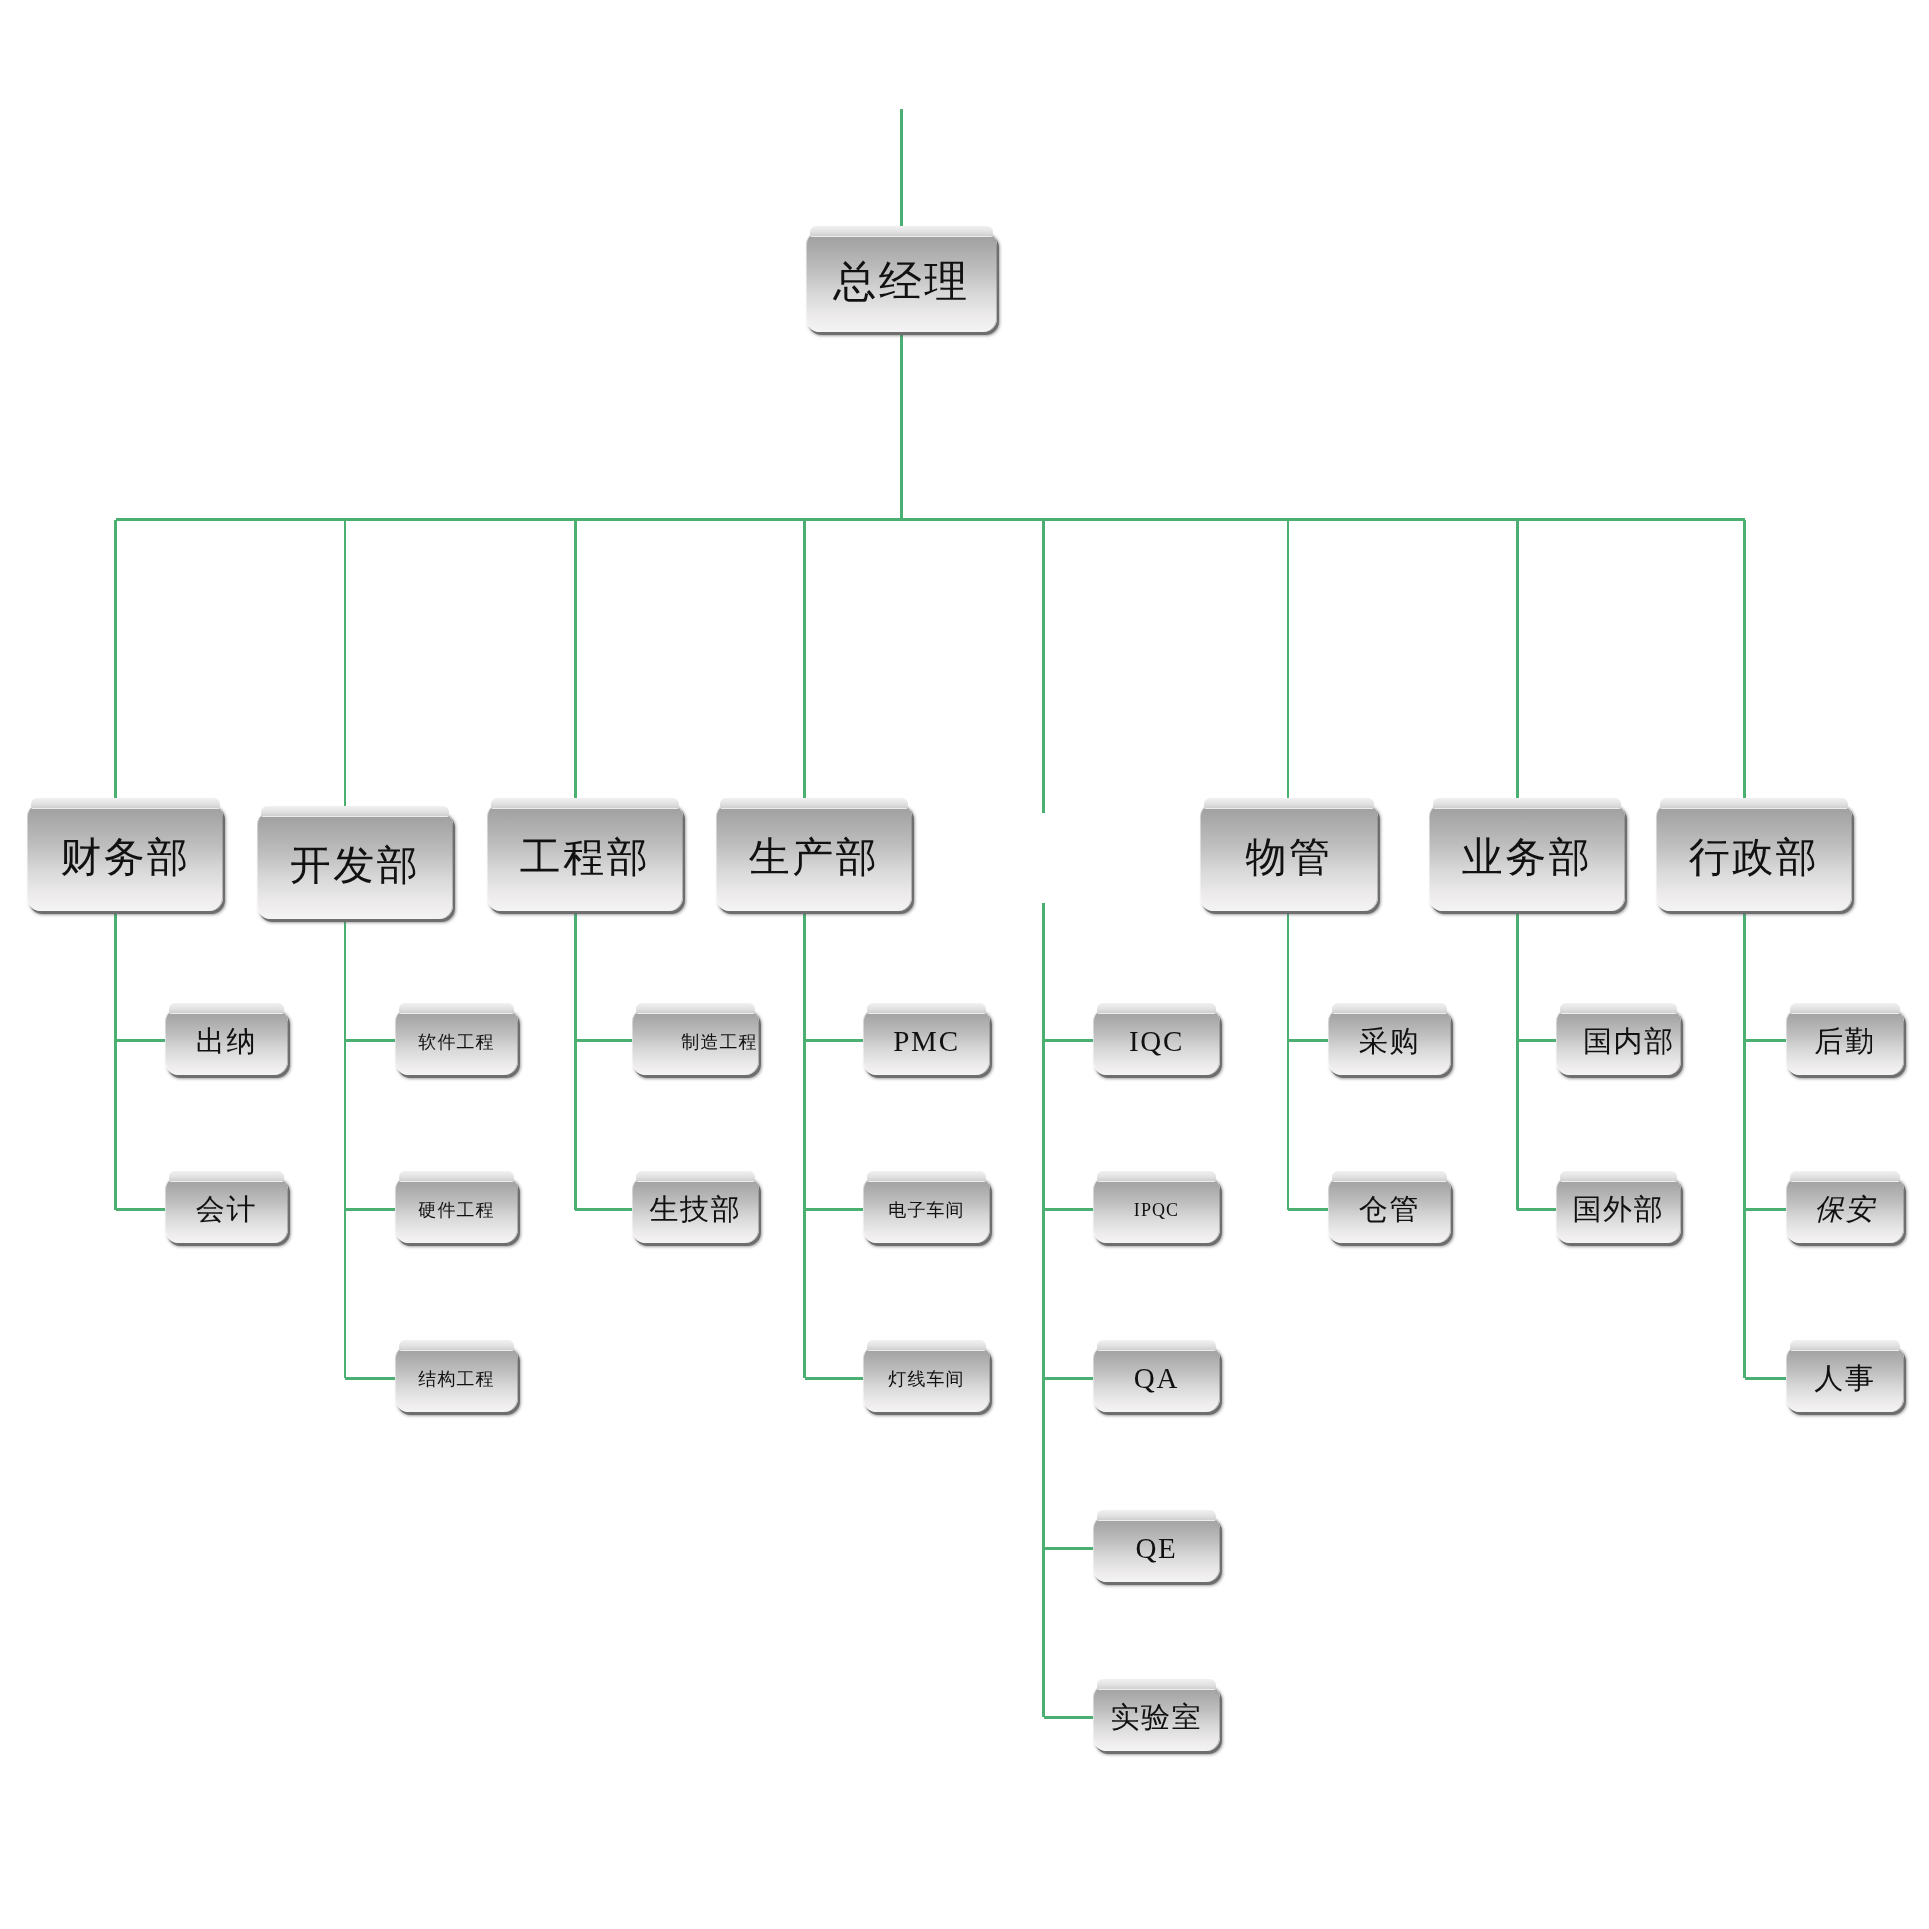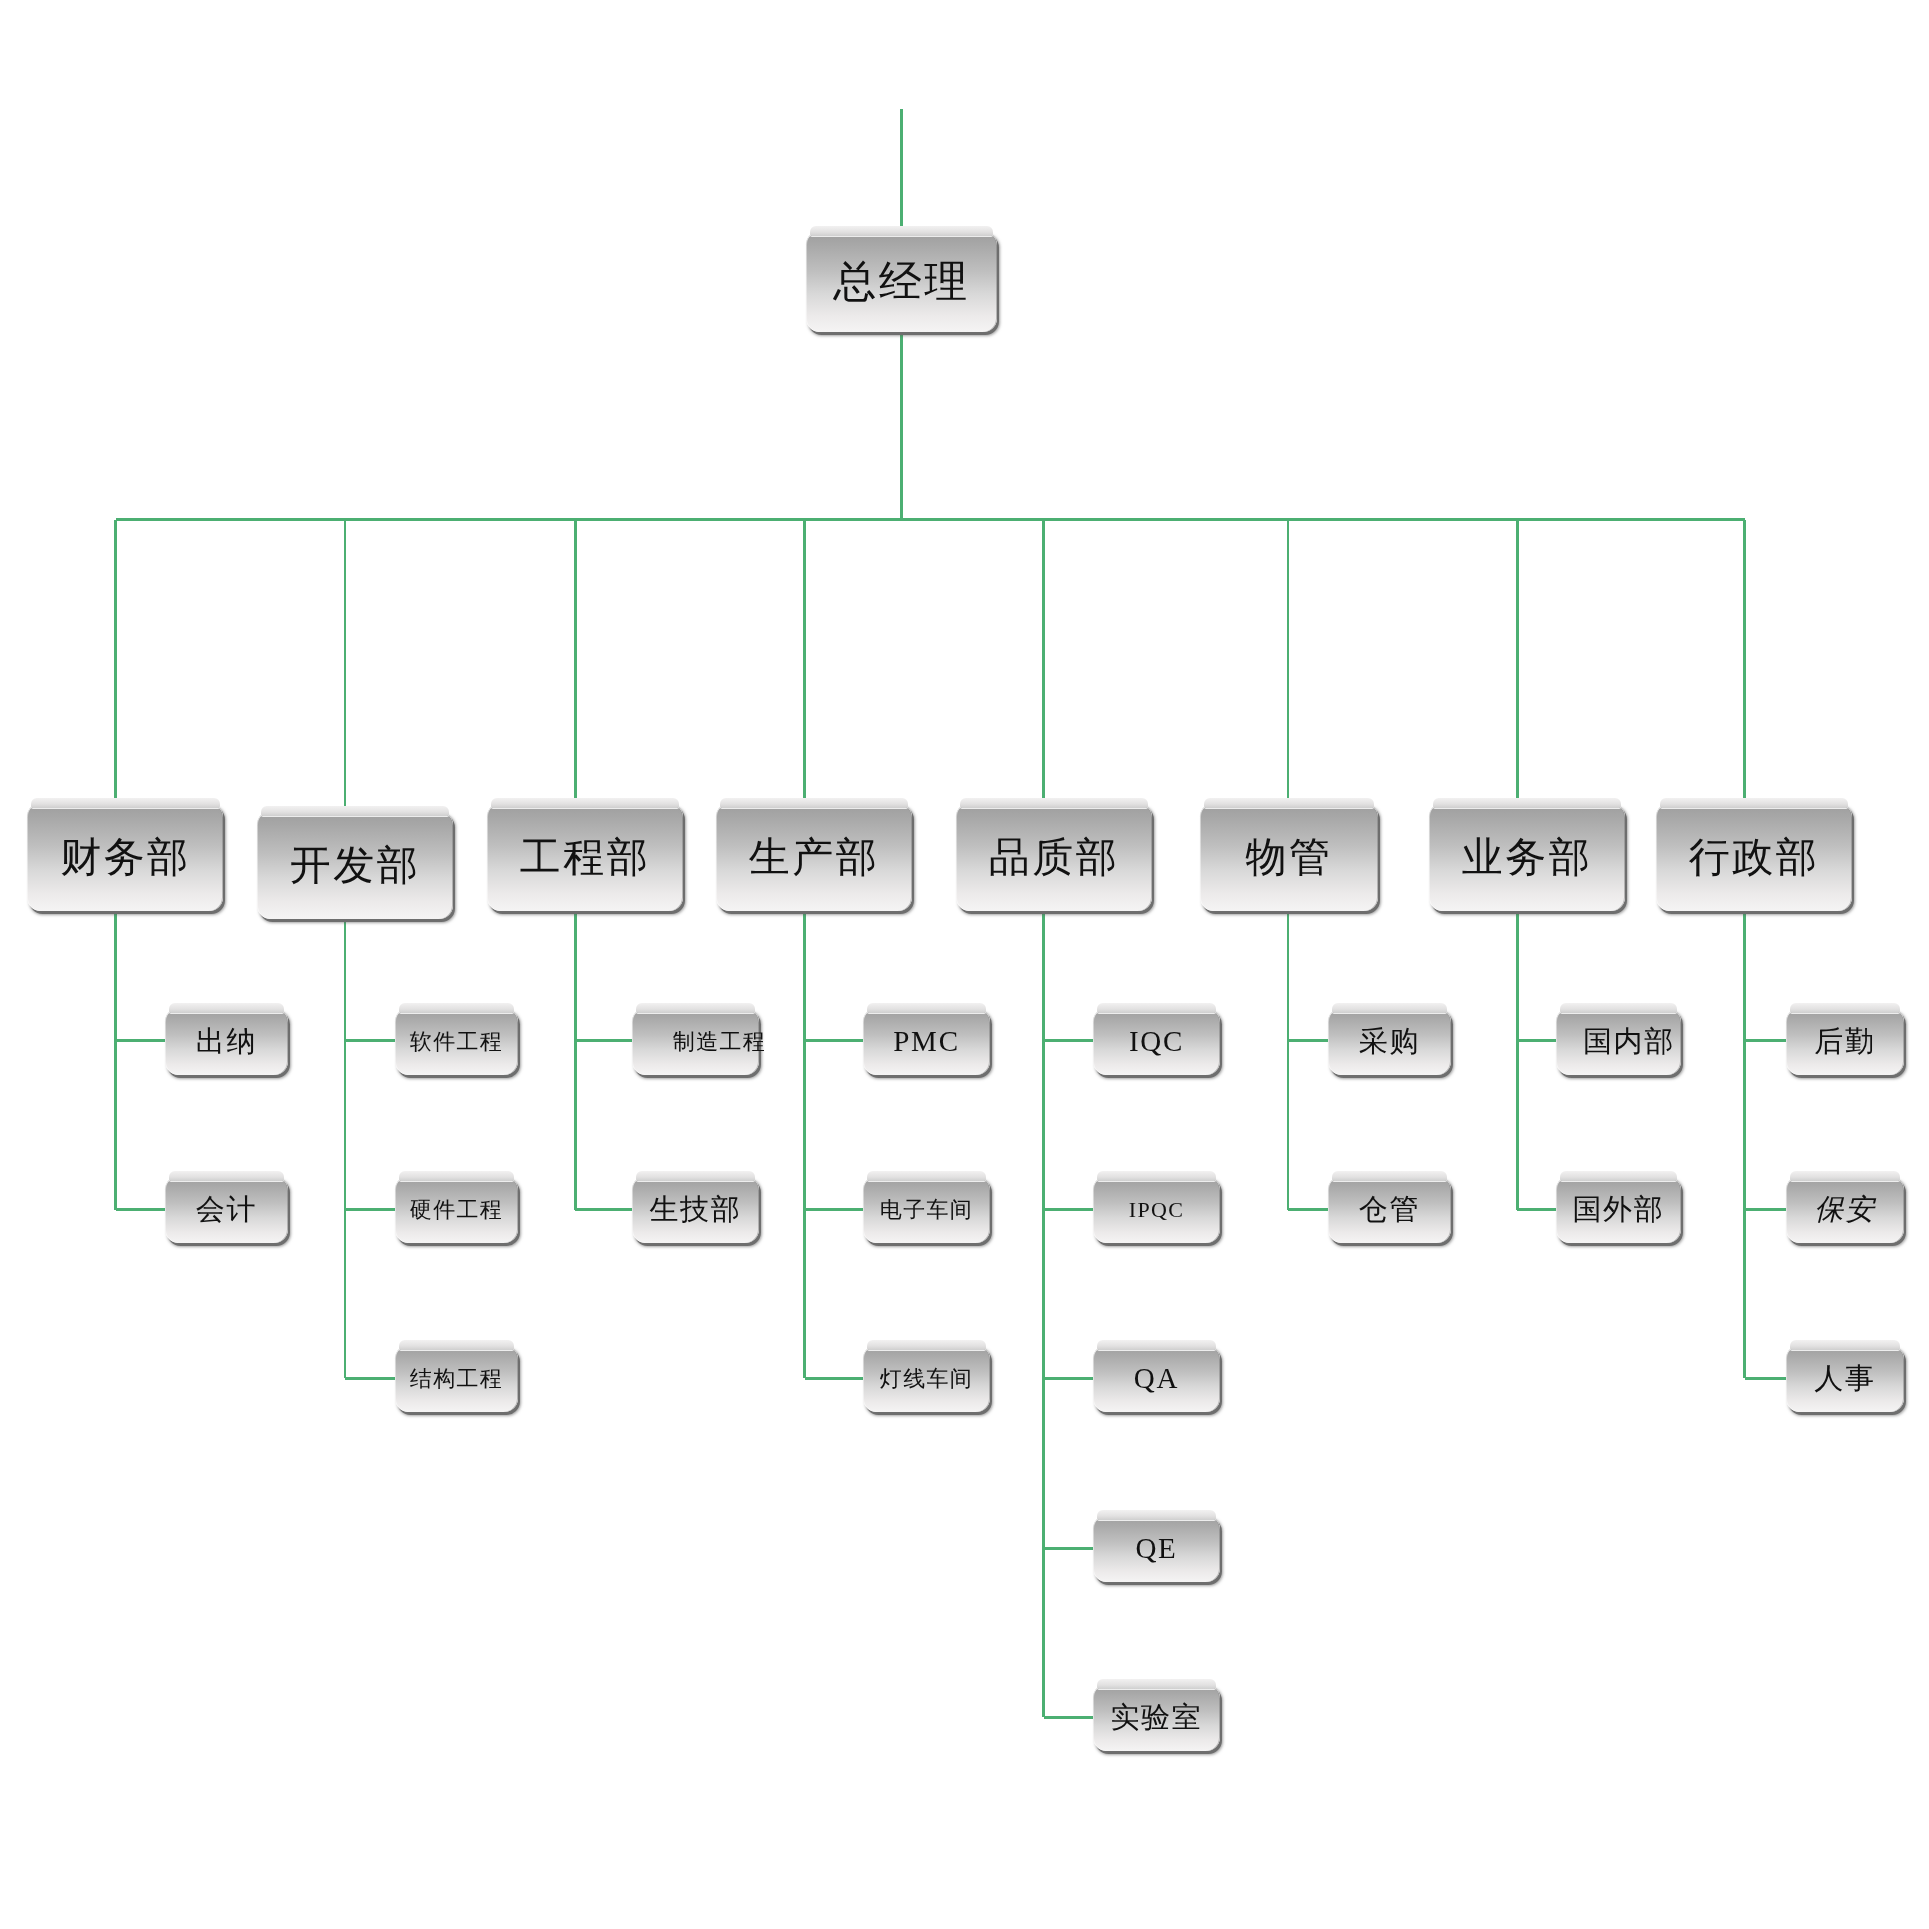--- a/index.html
+++ b/index.html
@@ -61,21 +61,21 @@
     top: -4.9px;
     height: 9.8px;
     border-radius: 5.9px 5.9px 2px 2px;
     background: linear-gradient(to bottom, #f2f1f1 0%, #e2e1e1 60%, #cfcfcf 100%);
     box-shadow: 0 1px 0 rgba(255,255,255,0.8);
     z-index: -1;
   }
   .lvl-root   { font-size: 43px; }
   .lvl-dept   { font-size: 41px; }
   .lvl-sub    { font-size: 29px; }
-  .lvl-sub-sm { font-size: 22px; align-items: center; }
+  .lvl-sub-sm { font-size: 18px; align-items: center; }
 </style>
 </head>
 <body>
 
 <div id="canvas">
   <svg id="wires" viewBox="0 0 1969 1969" width="1930" height="1930" xmlns="http://www.w3.org/2000/svg">
       <line x1="919.5" y1="111" x2="919.5" y2="236" stroke="#4caf72" stroke-width="3" shape-rendering="crispEdges"></line>
       <line x1="919.5" y1="339" x2="919.5" y2="530" stroke="#4caf72" stroke-width="3" shape-rendering="crispEdges"></line>
       <line x1="118" y1="530" x2="1780" y2="530" stroke="#4caf72" stroke-width="3" shape-rendering="crispEdges"></line>
       <line x1="118" y1="530" x2="118" y2="829" stroke="#4caf72" stroke-width="3" shape-rendering="crispEdges"></line>
@@ -125,23 +125,20 @@
     </div>
     <div class="node lvl-dept" style="left: 257px; top: 811px; width: 196px; height: 108px;">
       <span>开发部</span>
     </div>
     <div class="node lvl-dept" style="left: 487px; top: 803px; width: 196px; height: 108px;">
       <span>工程部</span>
     </div>
     <div class="node lvl-dept" style="left: 716px; top: 803px; width: 196px; height: 108px;">
       <span>生产部</span>
     </div>
-    <div class="node lvl-dept" style="left: 956px; top: 803px; width: 196px; height: 108px;">
-      <span>品质部</span>
-    </div>
     <div class="node lvl-dept" style="left: 1200px; top: 803px; width: 178px; height: 108px;">
       <span>物管</span>
     </div>
     <div class="node lvl-dept" style="left: 1429px; top: 803px; width: 196px; height: 108px;">
       <span>业务部</span>
     </div>
     <div class="node lvl-dept" style="left: 1656px; top: 803px; width: 196px; height: 108px;">
       <span>行政部</span>
     </div>
     <div class="node lvl-sub" style="left: 165px; top: 1008px; width: 123px; height: 67px;">

